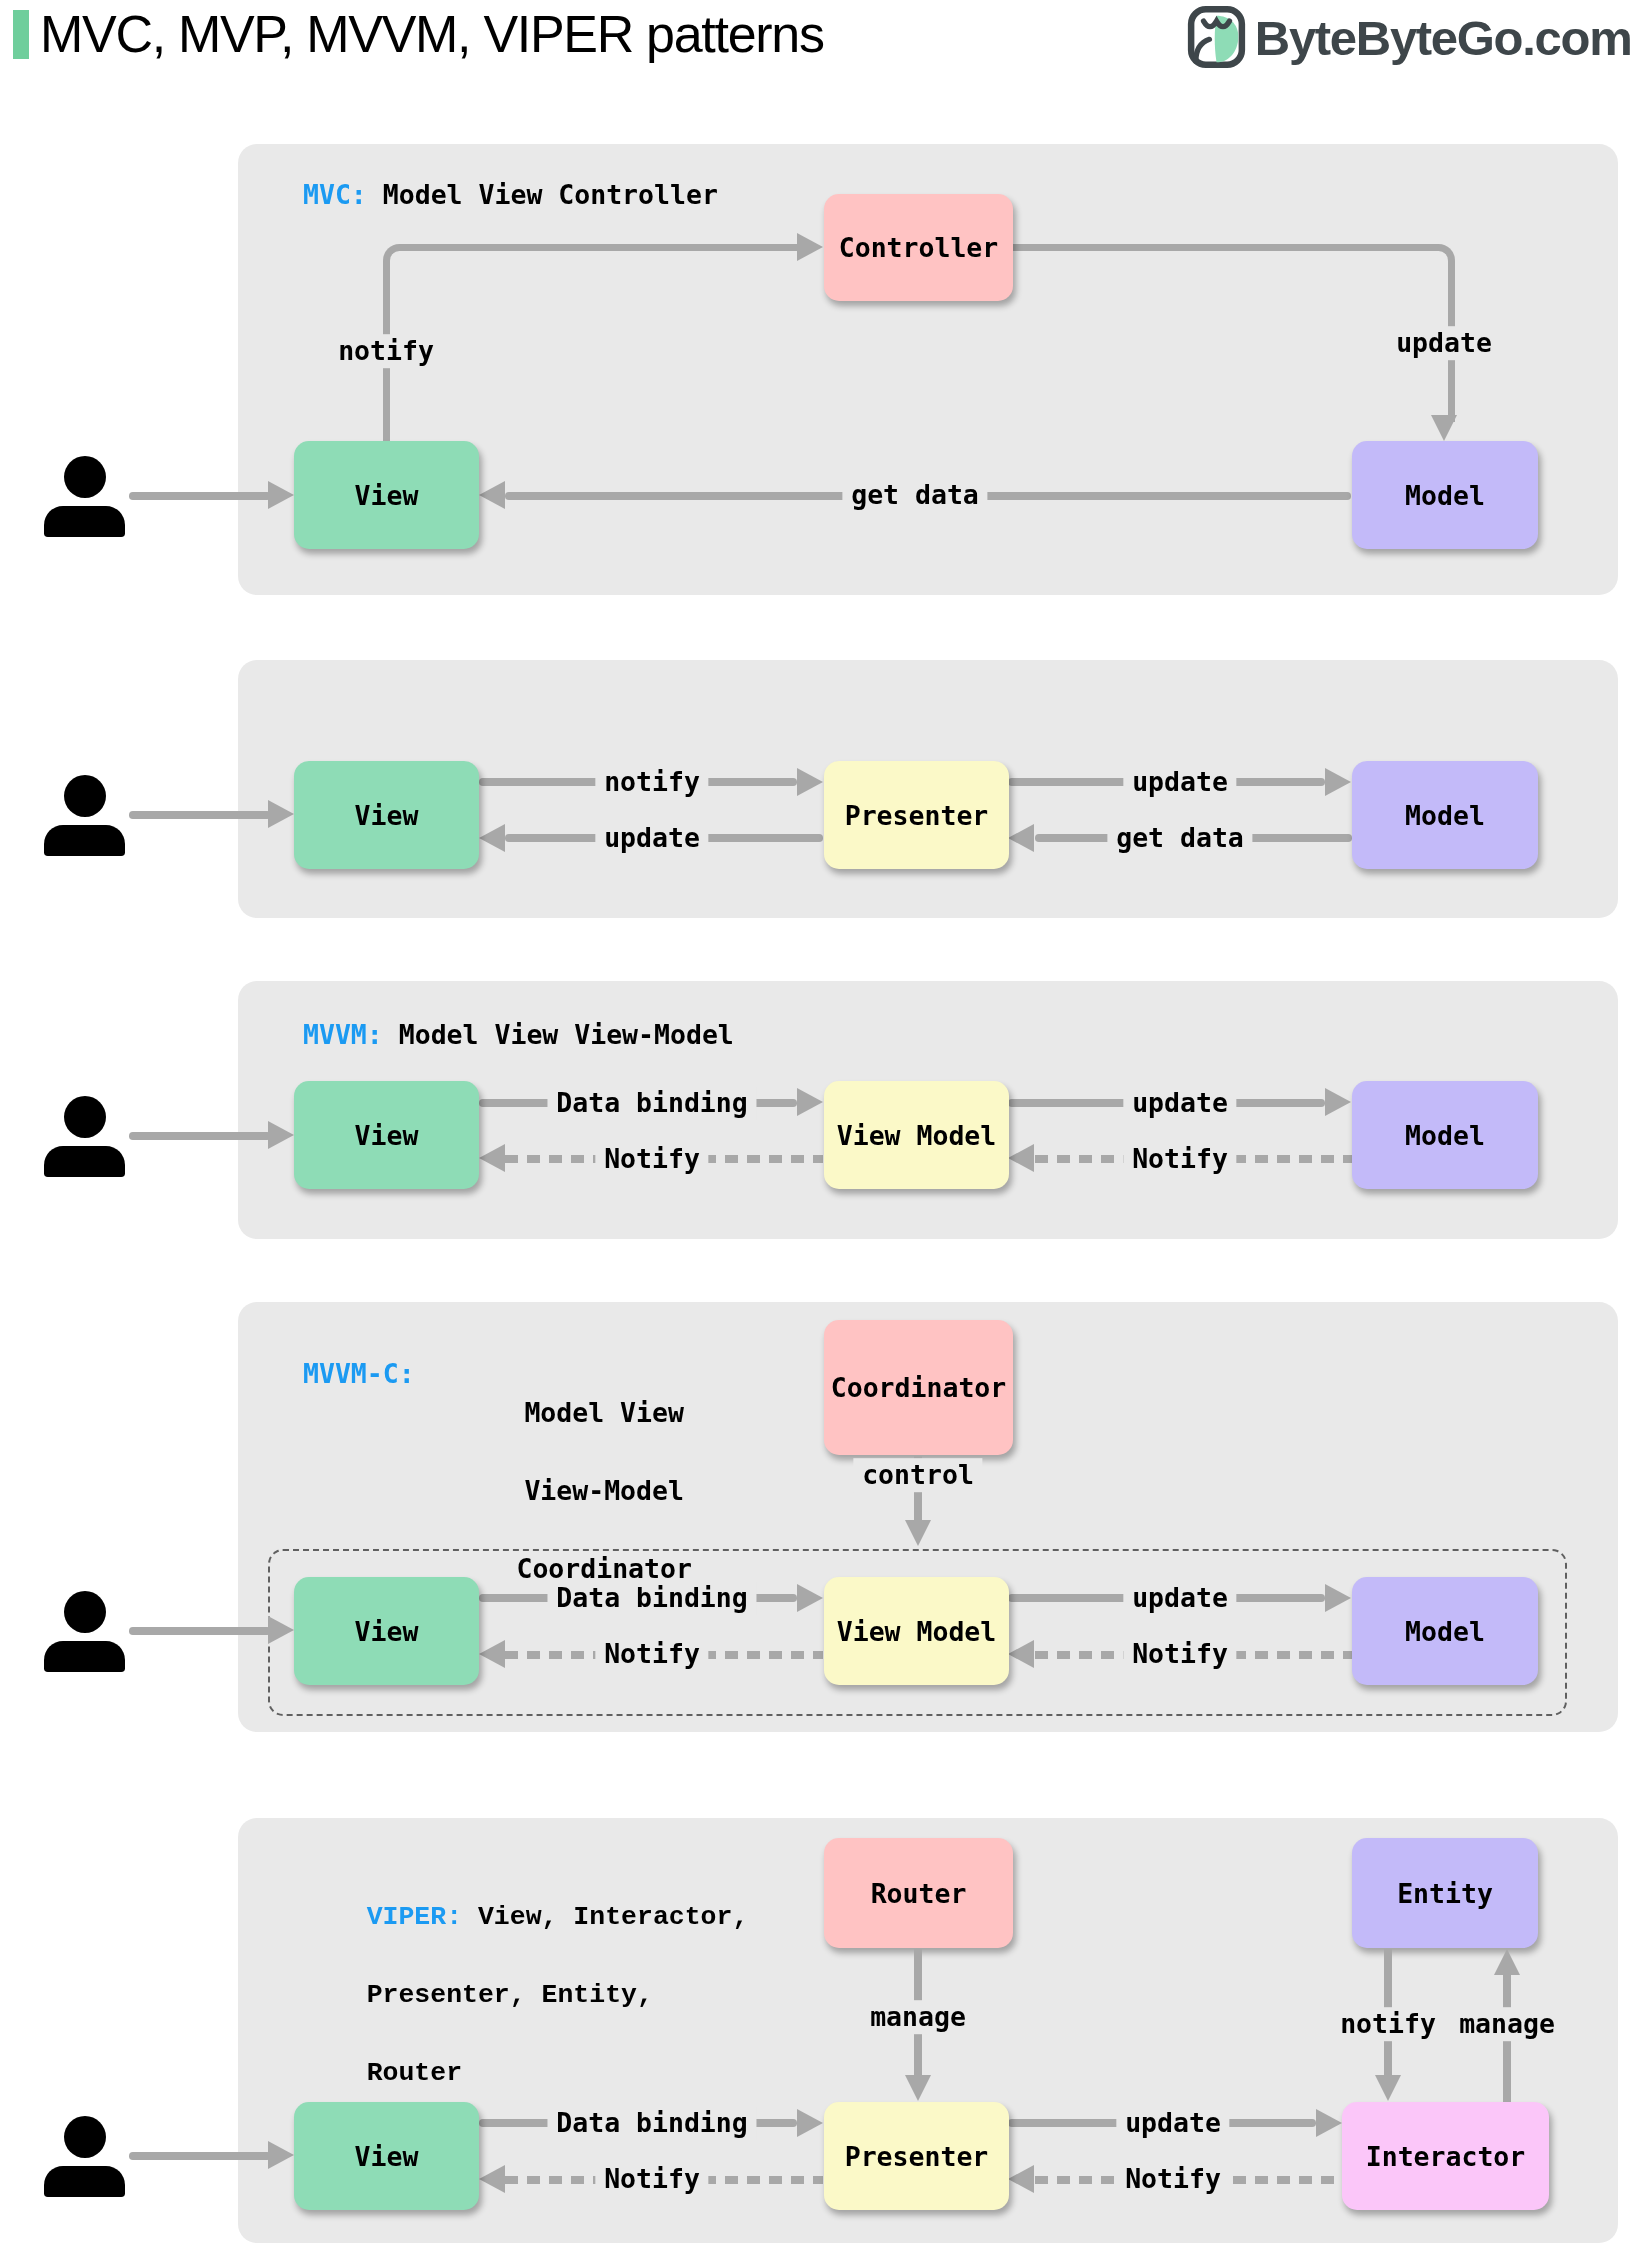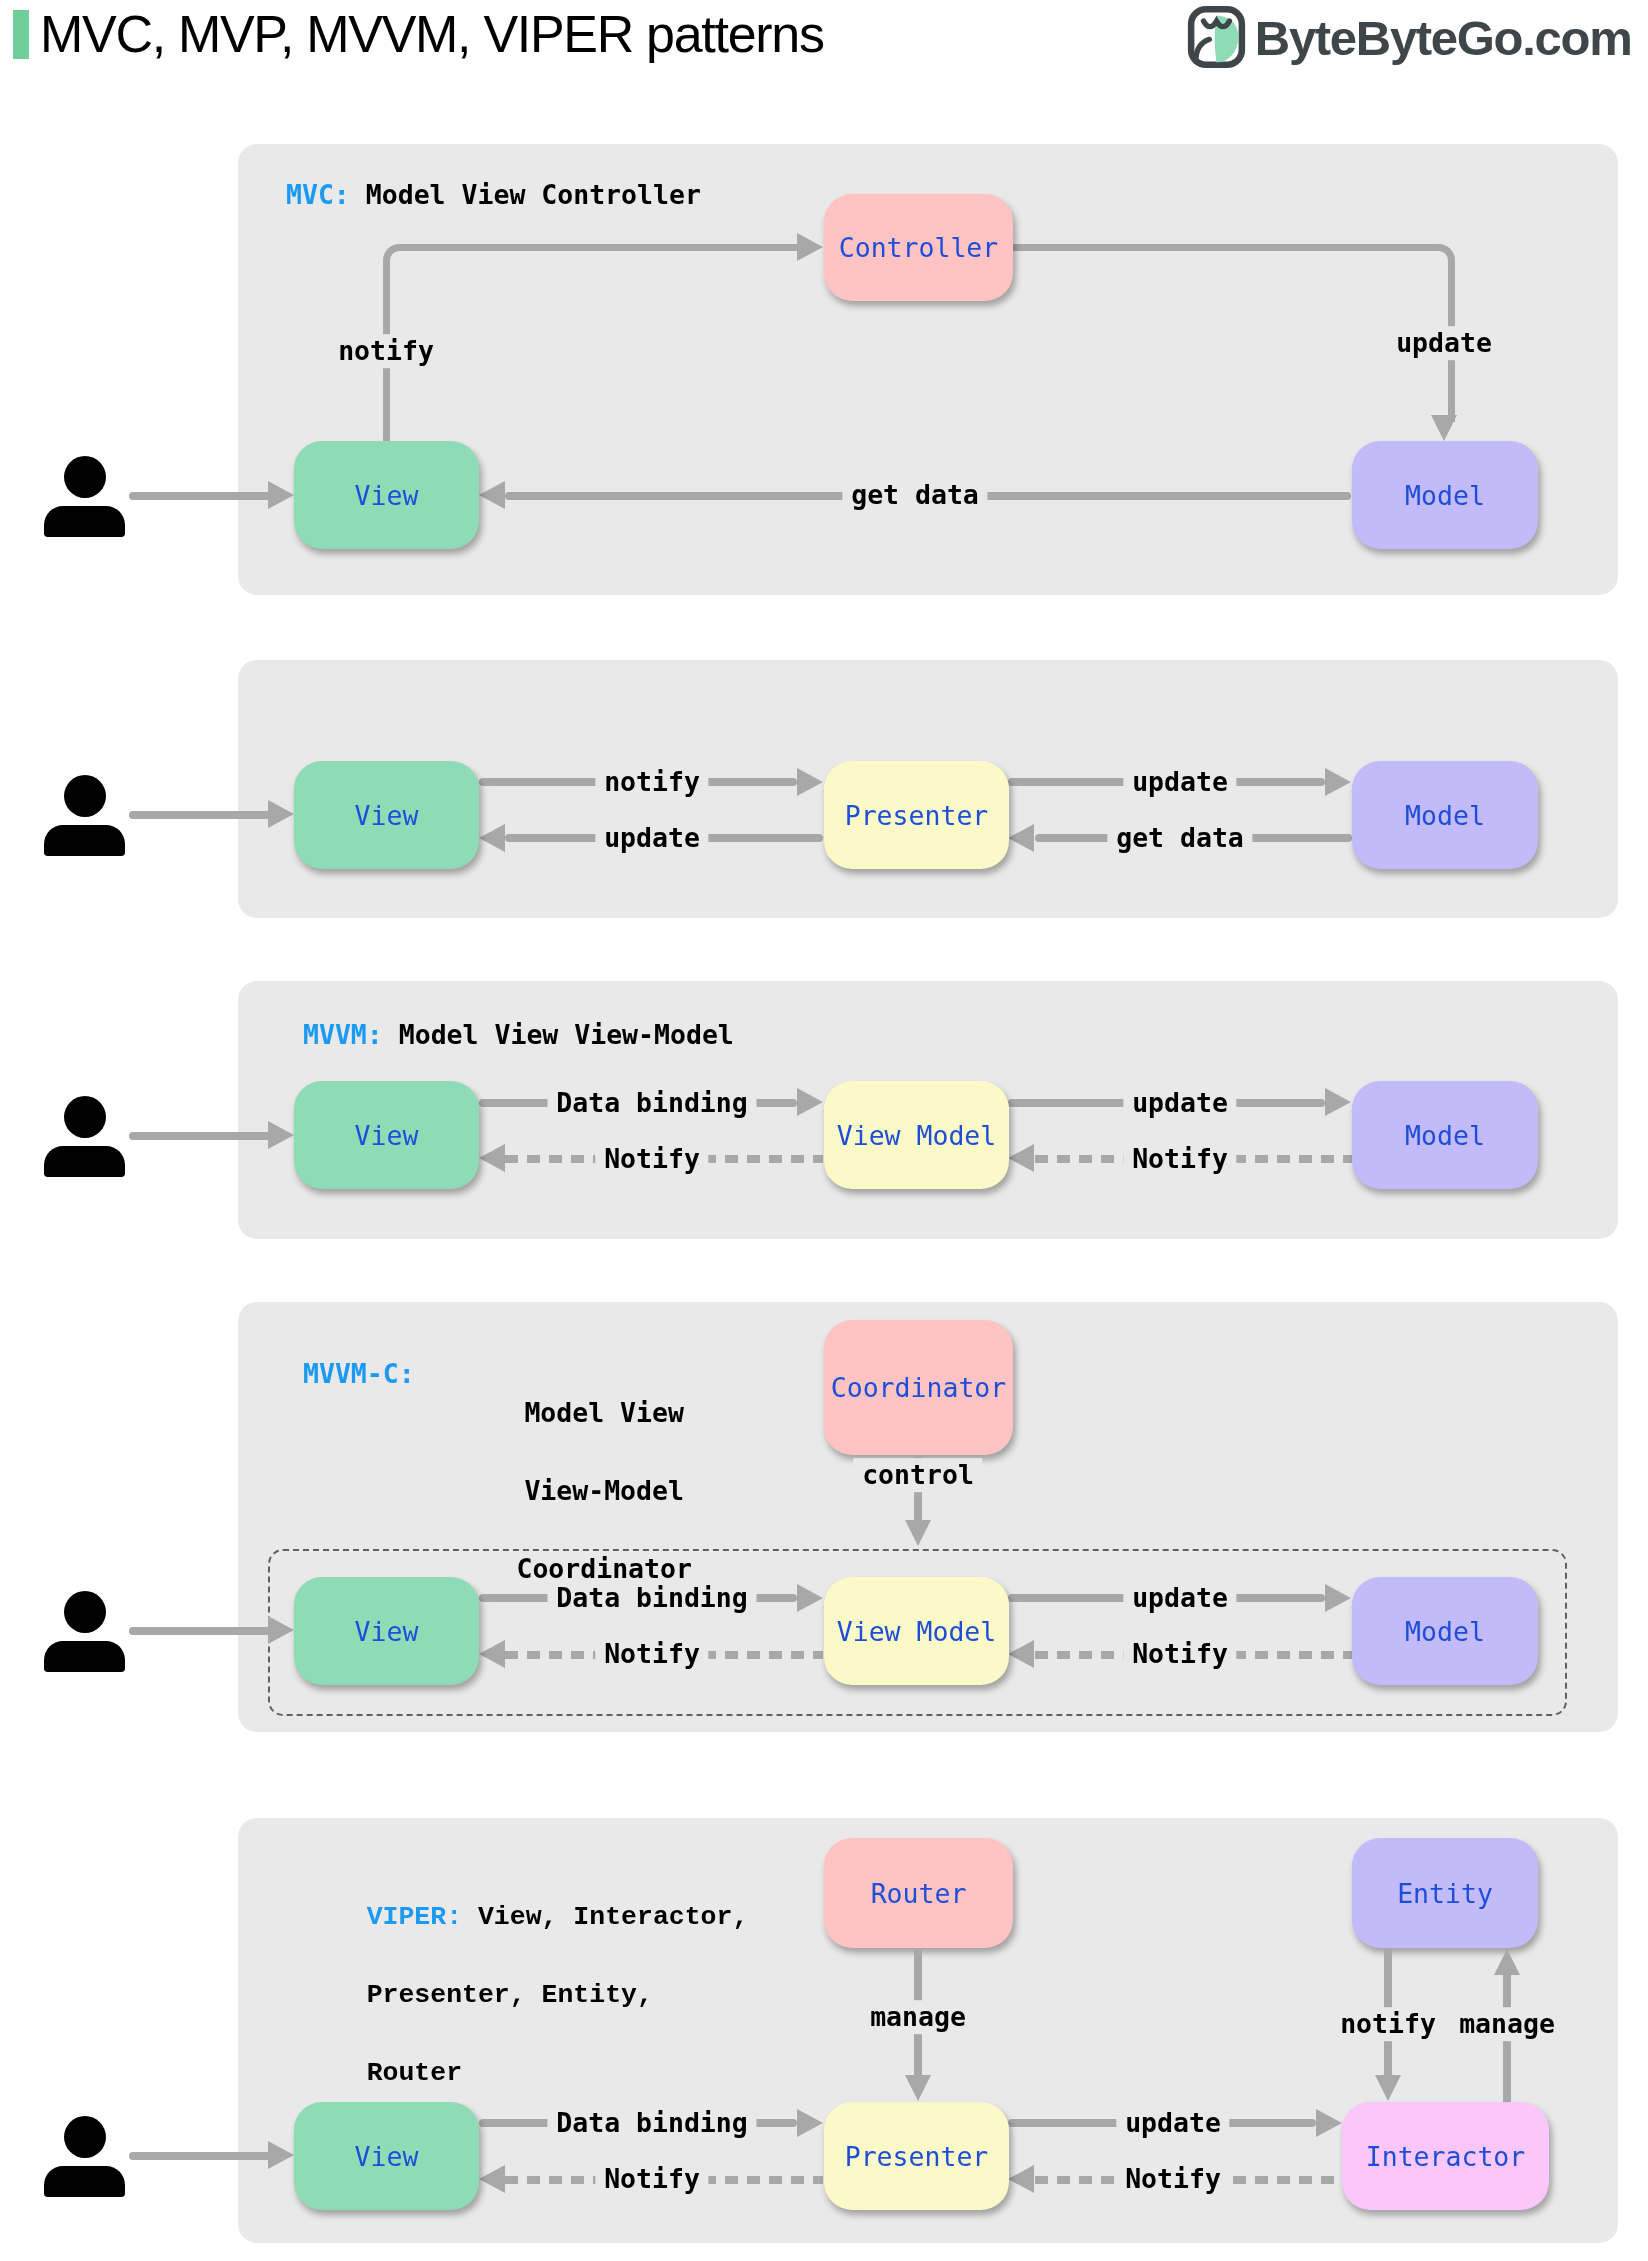--- a/index.html
+++ b/index.html
@@ -13,22 +13,22 @@
   .logo-text{font-family:"Liberation Sans",sans-serif;font-size:49px;font-weight:bold;
              letter-spacing:-1.3px;color:var(--logo-dark,#3e464a);white-space:nowrap;}
   
   .panel{position:absolute;left:238px;width:1380px;background:var(--panel,#e9e9e9);border-radius:19px;}
   .ptitle{position:absolute;font-size:26.5px;font-weight:700;line-height:39px;color:#000;white-space:pre;}
   .blue{color:var(--blue,#1b9af2);}
   .tlines{display:flex;gap:6px;}
   .tcol{text-align:center;}
   .tright{text-align:left;font-family:Liberation Mono, monospace;}
   
-  .box{position:absolute;display:flex;align-items:center;justify-content:center;border-radius:28px;
-       font-size:26.5px;font-weight:400;color:#1d4ed8;box-shadow:2.5px 5px 6.3px rgba(0,0,0,0.30);}
+  .box{position:absolute;display:flex;align-items:center;justify-content:center;border-radius:15px;
+       font-size:26.5px;font-weight:700;color:#000000;box-shadow:2.5px 5px 6.3px rgba(0,0,0,0.30);}
   .bgreen{background:var(--green,#8edcb6);}
   .bpink{background:var(--pink,#ffc3c3);}
   .bpurple{background:var(--purple,#c3baf9);}
   .byellow{background:var(--yellow,#fbf9c8);}
   .bmagenta{background:var(--magenta,#fbc6f9);}
   
   .hl{position:absolute;height:7.6px;background:var(--arrow,#a8a8a8);border-radius:3.8px;}
   .hl.dash{background:repeating-linear-gradient(90deg,var(--arrow,#a8a8a8) 0 12.6px,transparent 12.6px 22px);border-radius:0;}
   .vl{position:absolute;width:7.6px;background:var(--arrow,#a8a8a8);}
   .elbow-tl{position:absolute;border-left:7.6px solid var(--arrow,#a8a8a8);border-top:7.6px solid var(--arrow,#a8a8a8);border-top-left-radius:16.4px;}
@@ -64,21 +64,21 @@
     </span>
     <span class="logo-text">ByteByteGo.com</span>
   </div>
 
   <div class="panel" style="top:144px;height:451px"></div>
   <div class="panel" style="top:660px;height:258px"></div>
   <div class="panel" style="top:981px;height:258px"></div>
   <div class="panel" style="top:1302px;height:430px"></div>
   <div class="panel" style="top:1818px;height:425px"></div>
 
-  <div class="ptitle" style="left:286px;top:175px"><span class="blue">MVC:</span> <span>Model View Controller</span></div>
+  <div class="ptitle" style="left:303px;top:175px"><span class="blue">MVC:</span> <span>Model View Controller</span></div>
 
   <div class="person" style="left:44px;top:456px">
       <div class="head"></div>
       <div class="torso"></div>
     </div>
   <div class="hl" style="left:129px;top:492px;width:142px"></div>
   <div class="ah ah-r" style="left:268px;top:481px"></div>
 
   <div class="elbow-tl" style="left:383px;top:244px;width:418px;height:197px"></div>
   <div class="ah ah-r" style="left:797px;top:233px"></div>

